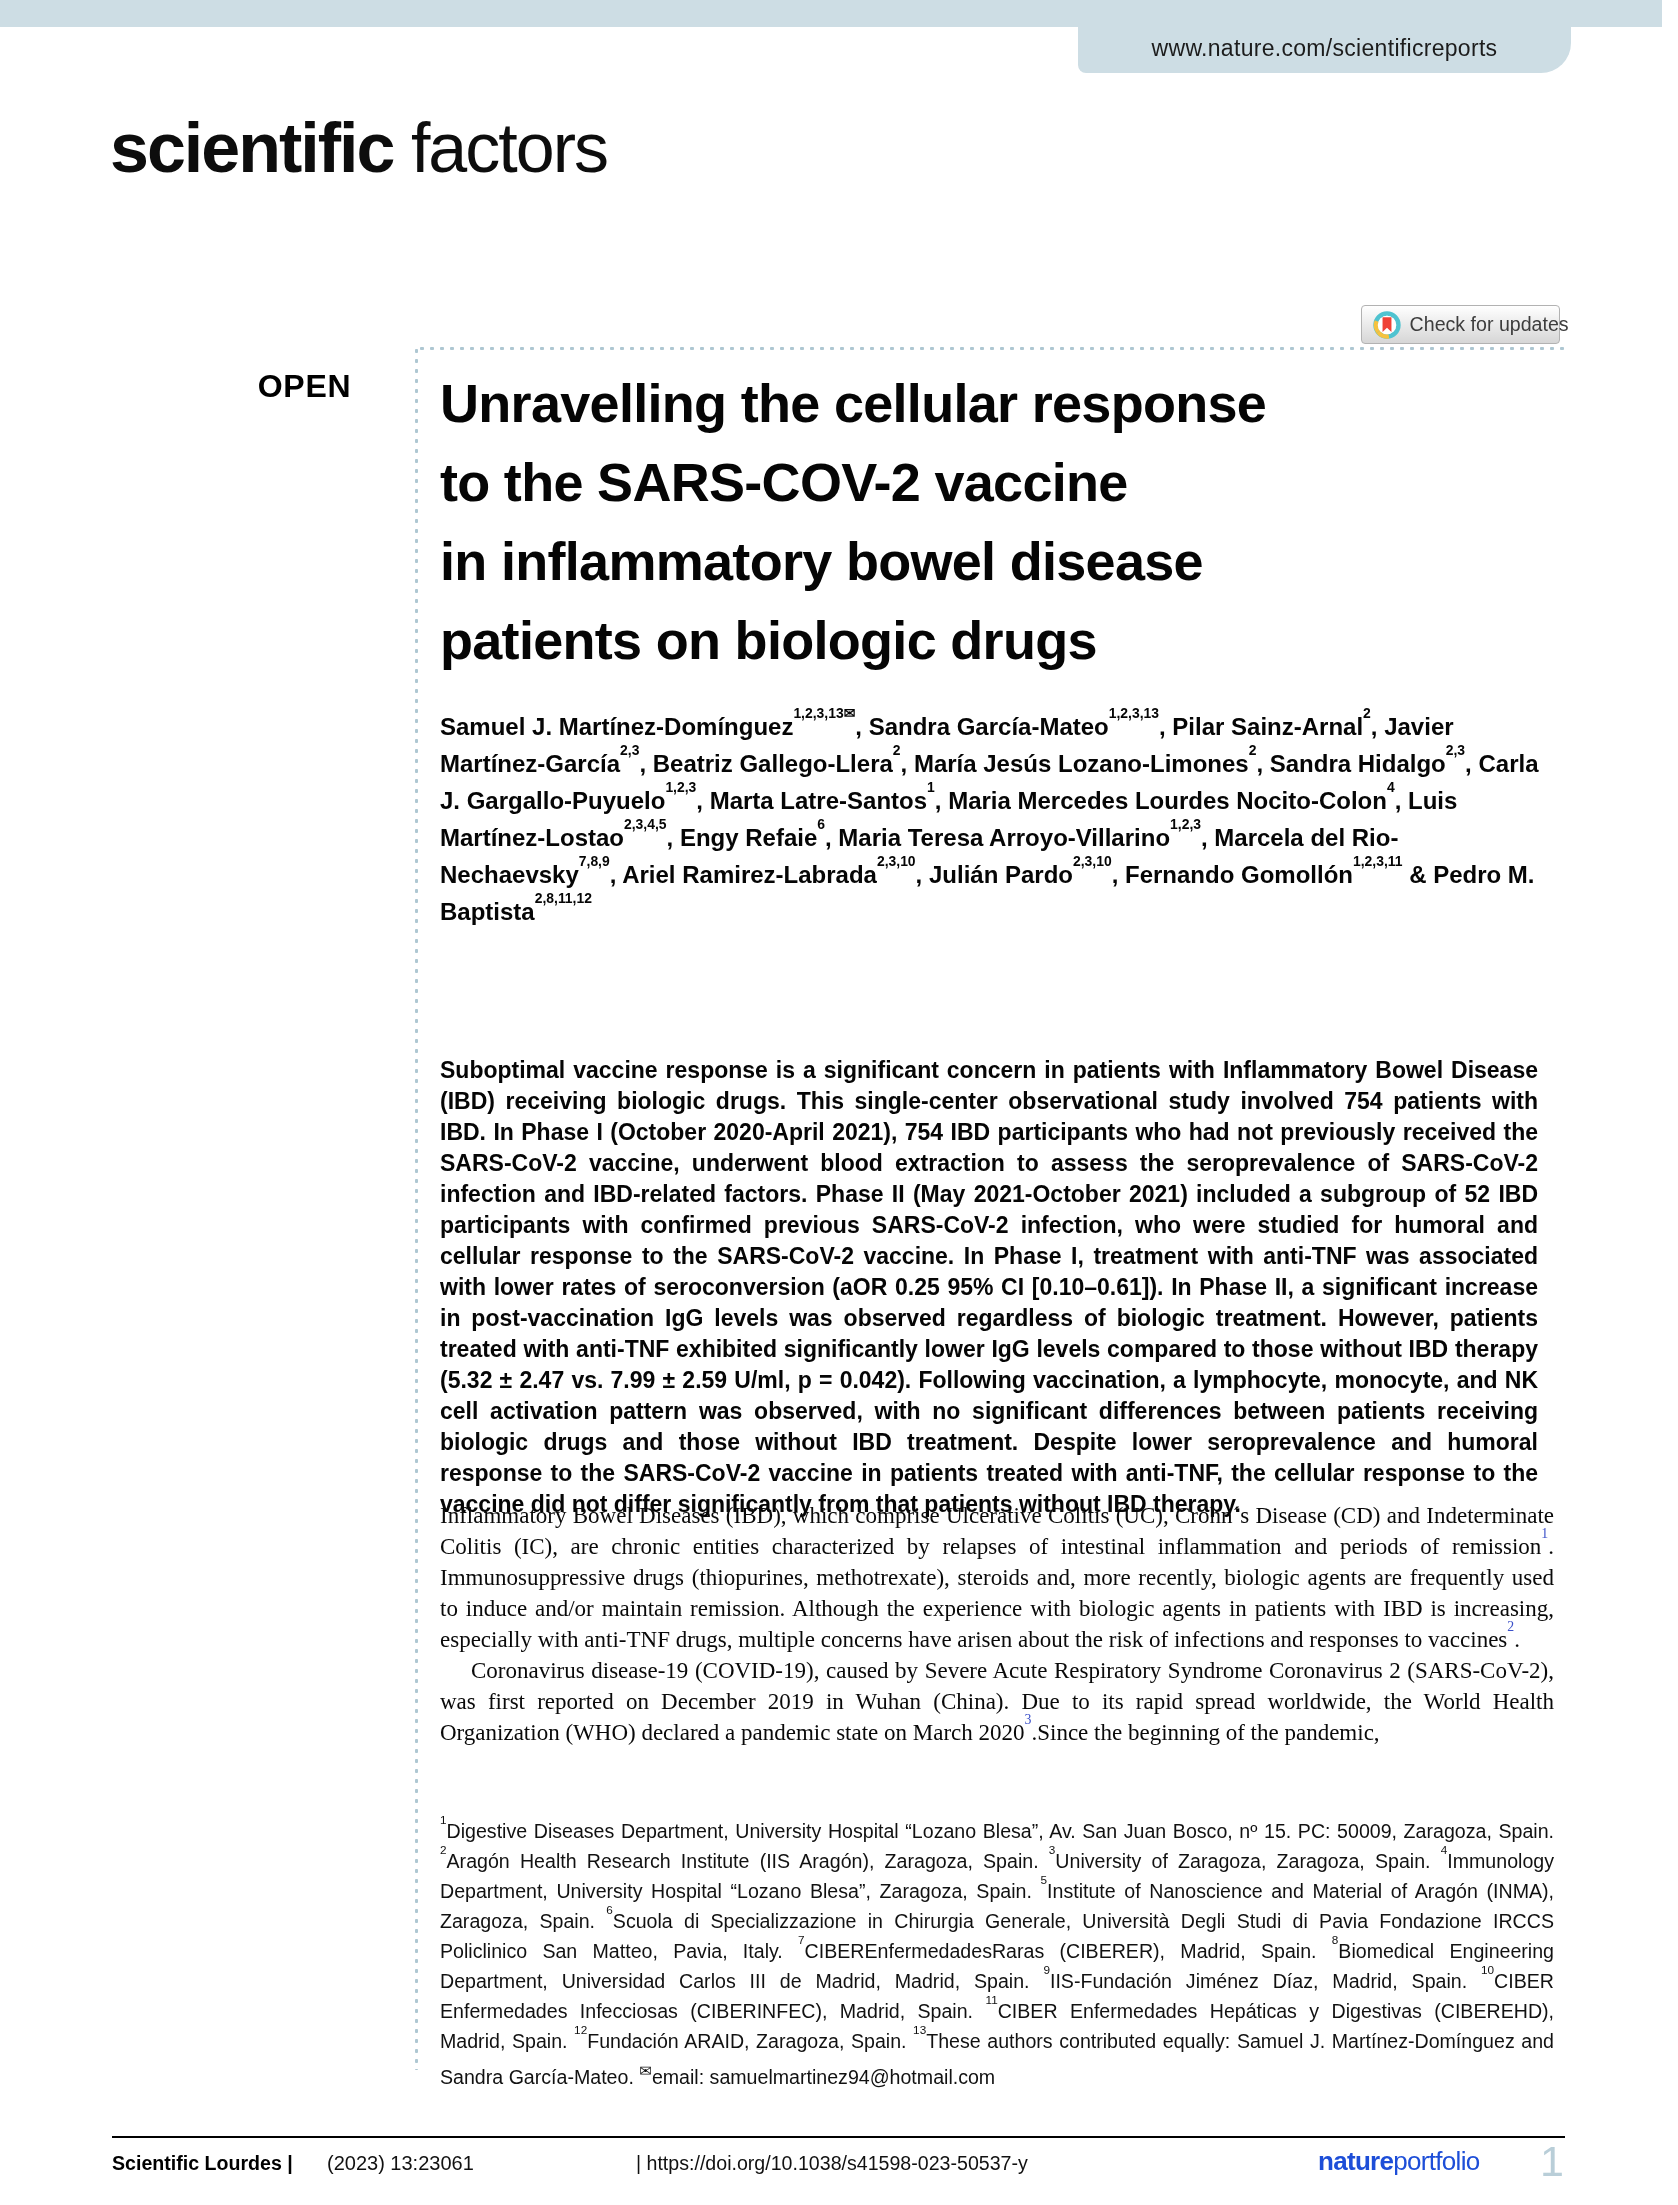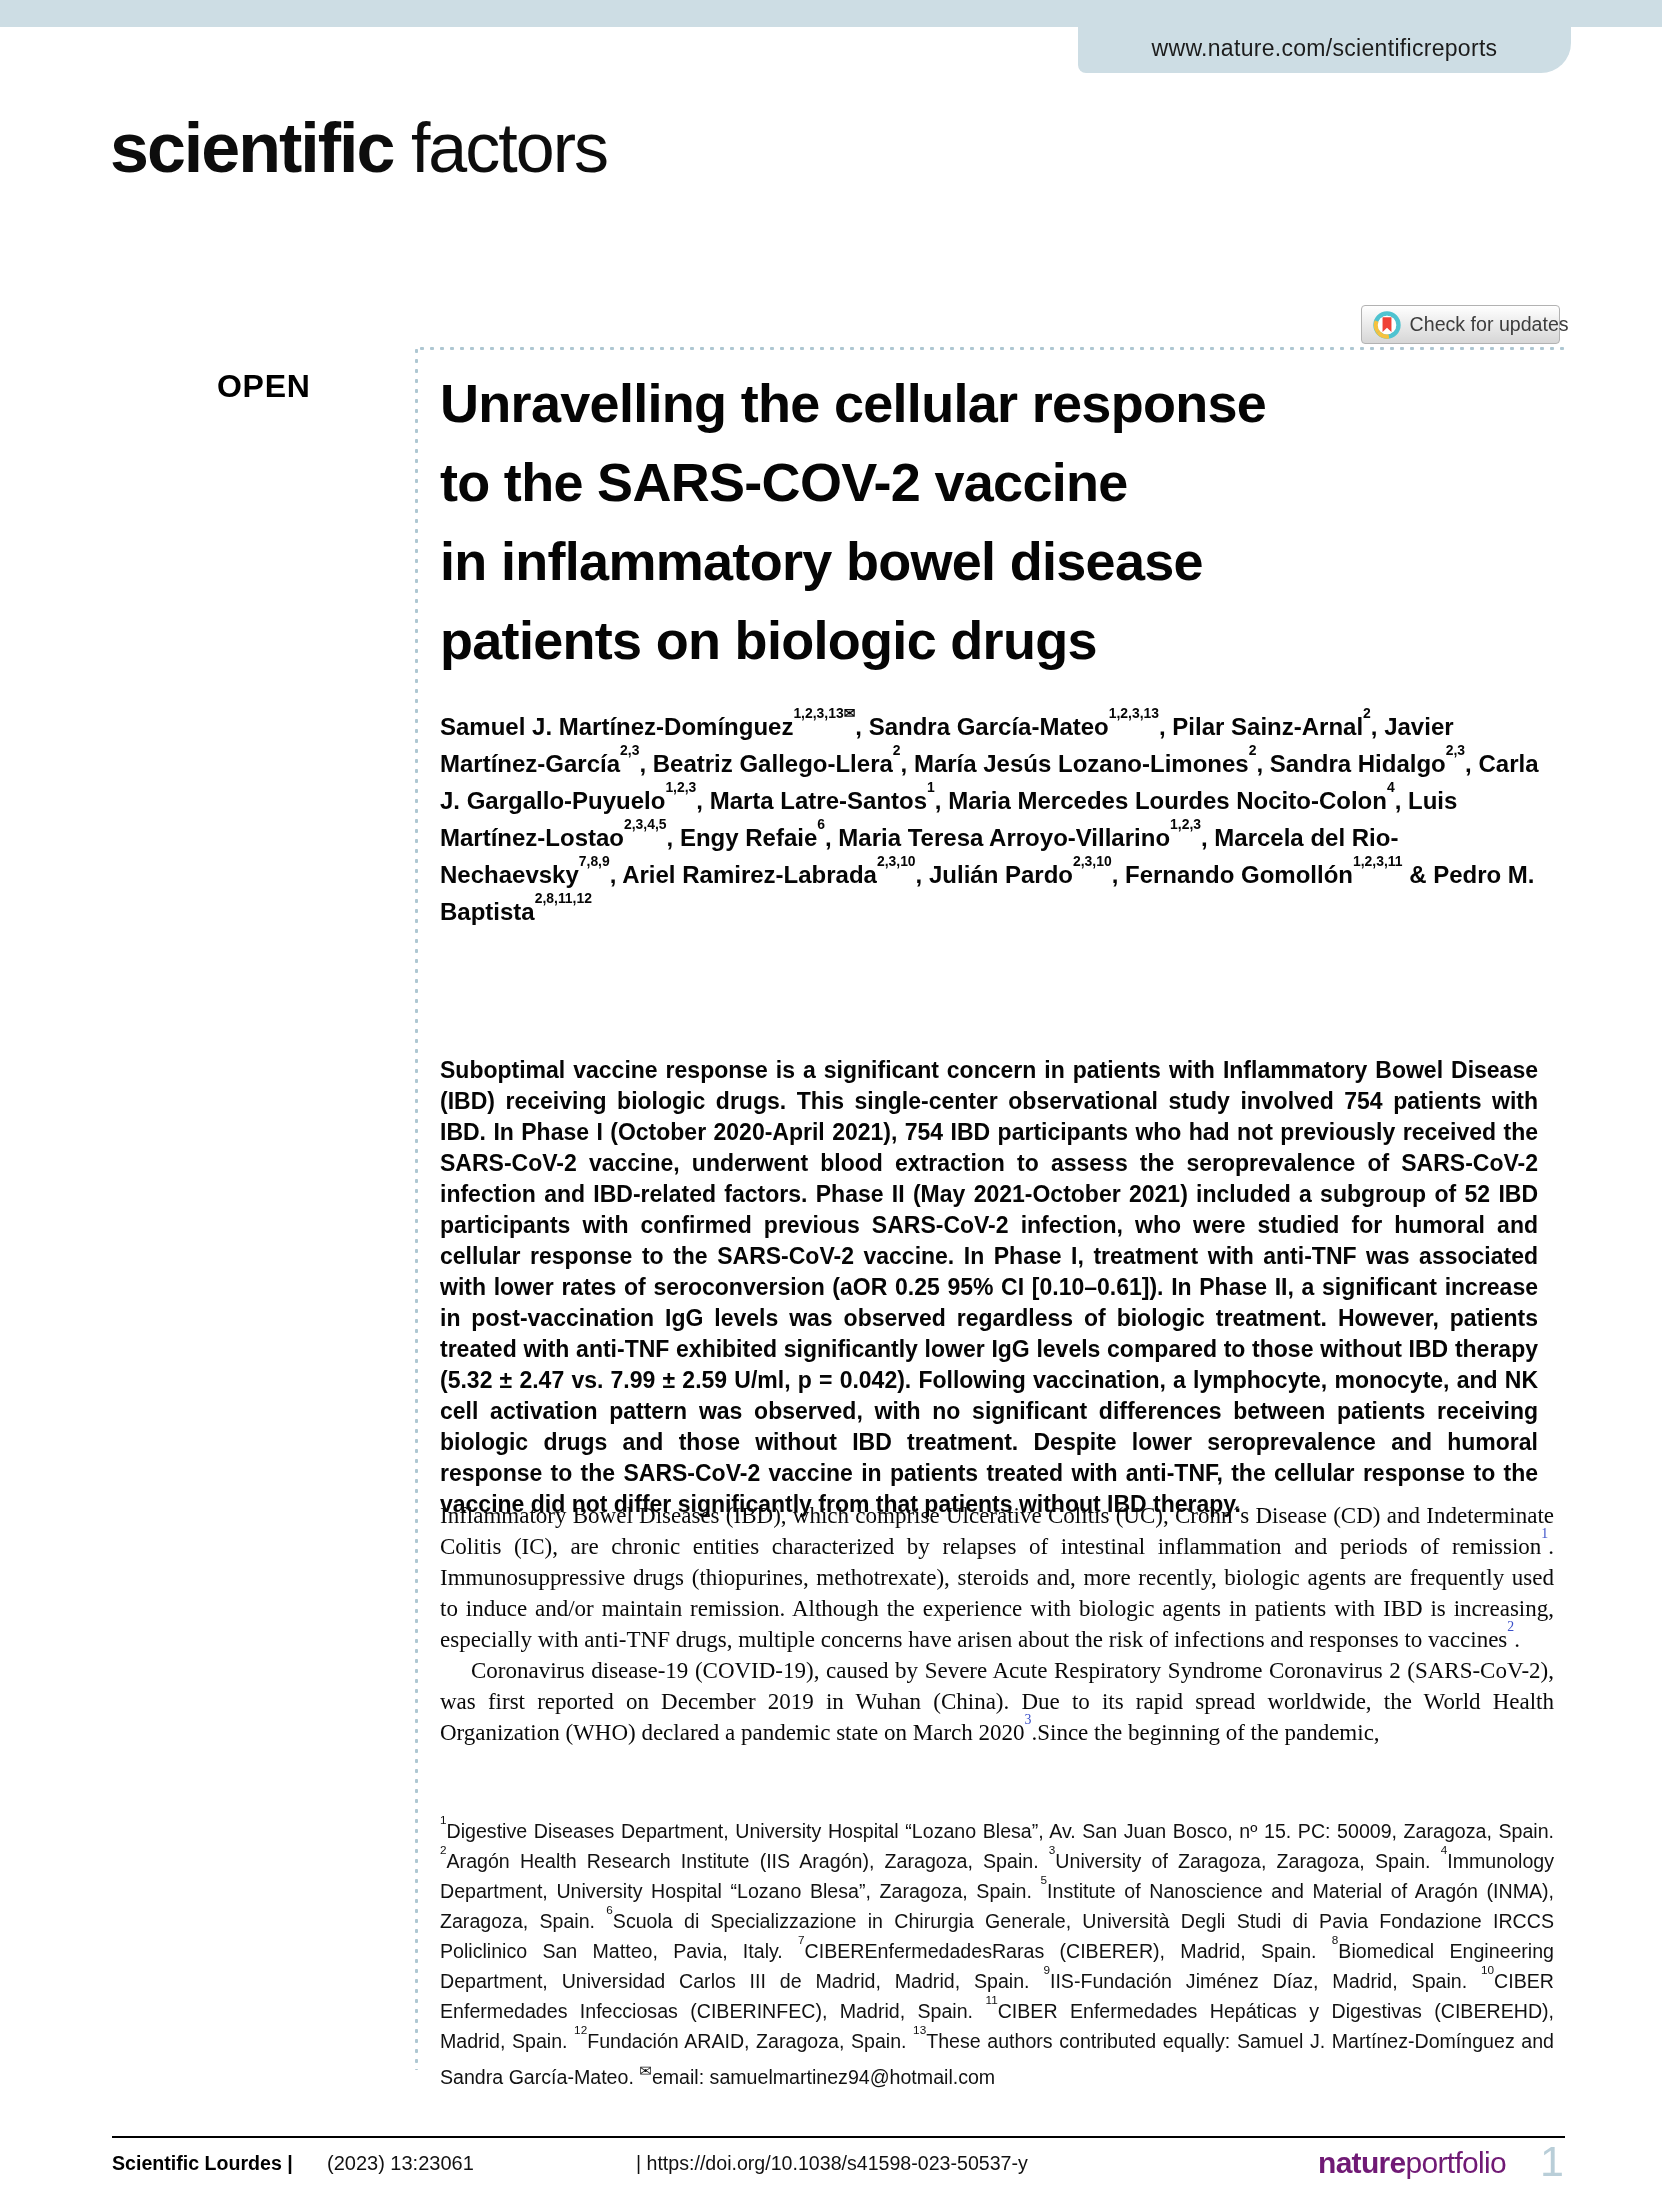--- a/index.html
+++ b/index.html
@@ -27,21 +27,21 @@
   .check-badge .lbl{font-size:19.6px;color:#3d3d3d;font-weight:400;white-space:nowrap;}
 
   
   .dots-h{left:417px;top:346px;width:1152px;height:5.4px;
           background-image:radial-gradient(circle,var(--dots) 1.8px,transparent 2px);
           background-size:10px 5.4px;background-position:0 center;}
   .dots-v{left:414px;top:346px;width:5.4px;height:1724px;
           background-image:radial-gradient(circle,var(--dots) 1.8px,transparent 2px);
           background-size:5.4px 10px;background-position:center 0;}
 
-  .open-label{left:217px;top:368px;width:175px;text-align:left;font-size:32px;font-weight:700;
+  .open-label{left:217px;top:368px;width:175px;text-align:center;font-size:32px;font-weight:700;
               letter-spacing:0.7px;color:#000;}
 
   .title{left:440px;top:364px;width:1117px;font-size:54px;font-weight:700;line-height:79px;
          letter-spacing:-0.7px;color:#050505;}
 
   .authors{left:440px;top:708px;width:1103px;font-size:24px;font-weight:700;line-height:37px;color:#050505;}
   .authors sup{font-size:58%;line-height:0;position:relative;top:-0.55em;font-weight:700;}
 
   .abstract{left:440px;top:1055px;width:1098px;font-size:23px;font-weight:700;line-height:31px;
             text-align:justify;color:#050505;}
@@ -53,21 +53,21 @@
   .body-text sup.ref{color:var(--ref);font-size:60%;line-height:0;position:relative;top:-0.55em;cursor:pointer;}
 
   .footnotes{left:440px;top:1816px;width:1114px;font-size:19.6px;line-height:30px;text-align:justify;color:#111;}
   .footnotes sup{font-size:60%;line-height:0;position:relative;top:-0.55em;}
   .footnotes .email{color:#111;text-decoration:none;cursor:pointer;}
 
   .footer-rule{left:112px;top:2136px;width:1453px;height:2px;background:#000;}
   .f-journal{left:112px;top:2152px;font-size:19.6px;font-weight:700;color:#000;}
   .f-citation{left:327px;top:2152px;font-size:20px;color:#111;}
   .f-doi{left:636px;top:2152px;font-size:19.6px;color:#111;cursor:pointer;}
-  .f-brand{left:1318px;top:2146px;font-size:30px;letter-spacing:-0.7px;color:#701a75;white-space:nowrap;}
+  .f-brand{left:1318px;top:2146px;font-size:26px;letter-spacing:-0.7px;color:#1d4ed8;white-space:nowrap;}
   .f-brand .b{font-weight:700;}
   .f-page{left:1535px;top:2137px;width:34px;text-align:center;font-size:43px;color:var(--pagenum);}
 </style>
 </head>
 <body>
 
 <div class="page">
 
   <div class="abs top-strip"></div>
 

